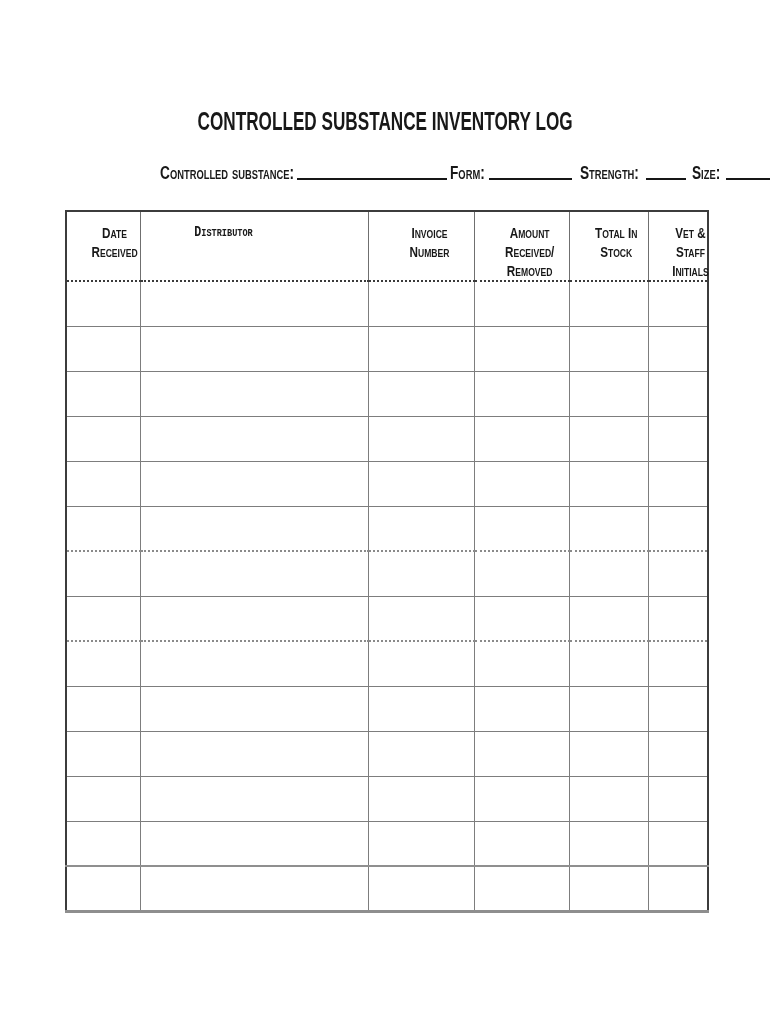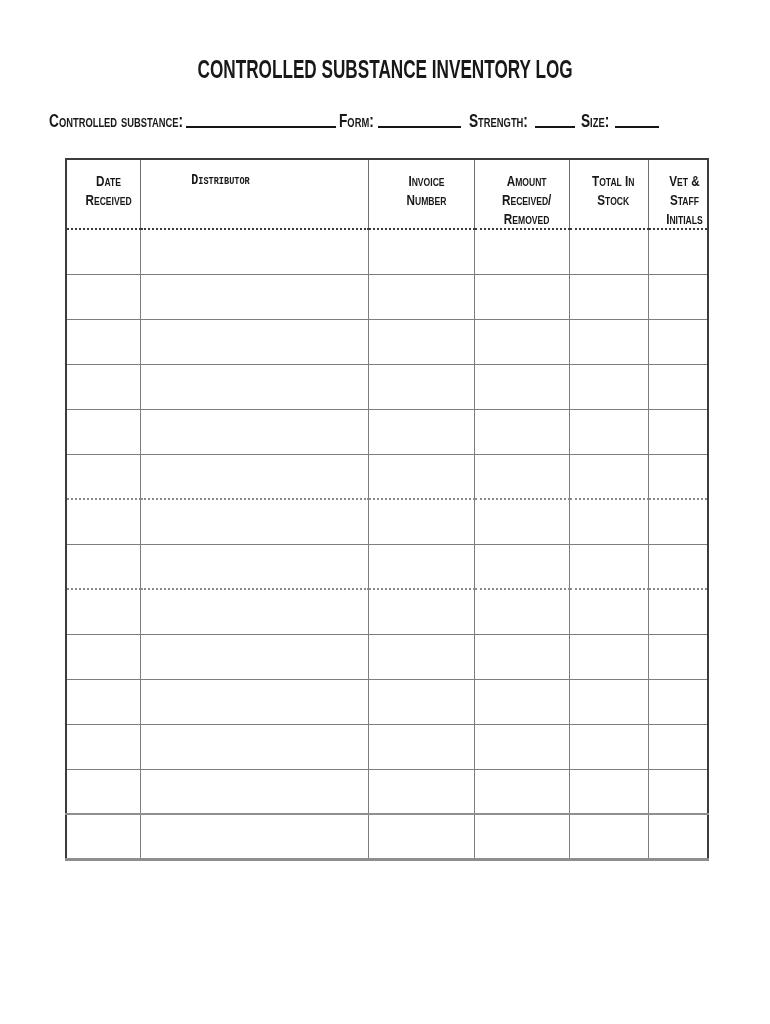--- a/index.html
+++ b/index.html
@@ -14,35 +14,36 @@
   }
   .page {
     position: relative;
     width: 770px;
     height: 1024px;
     background: #ffffff;
   }
   
   .title {
     margin: 0;
-    padding-top: 54px;
+    padding-top: 106px;
     text-align: center;
     font-size: 26px;
     font-weight: bold;
     color: #181818;
     white-space: nowrap;
   }
   
   .form-line {
     margin: 25px 0 0 49px;
     font-size: 19px;
     font-weight: bold;
     font-variant: small-caps;
     white-space: nowrap;
     color: #181818;
+    text-align: right;
   }
   .form-line .lbl { display: inline-block; }
   .blank {
     display: inline-block;
     height: 14px;
     border-bottom: 2px solid #161616;
     vertical-align: baseline;
     margin-bottom: -1px;
   }
   .blank-substance { width: 150px; margin-left: 3px; }
@@ -58,21 +59,21 @@
     table-layout: fixed;
     margin: 26px 0 0 65px;
     width: 642px;
     border: 2px solid #3c3c3c;
     border-bottom: 3px solid #8e8e8e;
   }
   table.log th {
     box-sizing: border-box;
     height: 69px;
     vertical-align: top;
-    padding: 12px 2px 0 12px;
+    padding: 12px 2px 0 18px;
     border: 1px solid #6f6f6f;
     border-bottom: 2px dotted #3a3a3a;
     font-size: 15px;
     font-weight: bold;
     font-variant: small-caps;
     line-height: 1.25;
     text-align: center;
     white-space: pre-line;
     color: #181818;
   }

